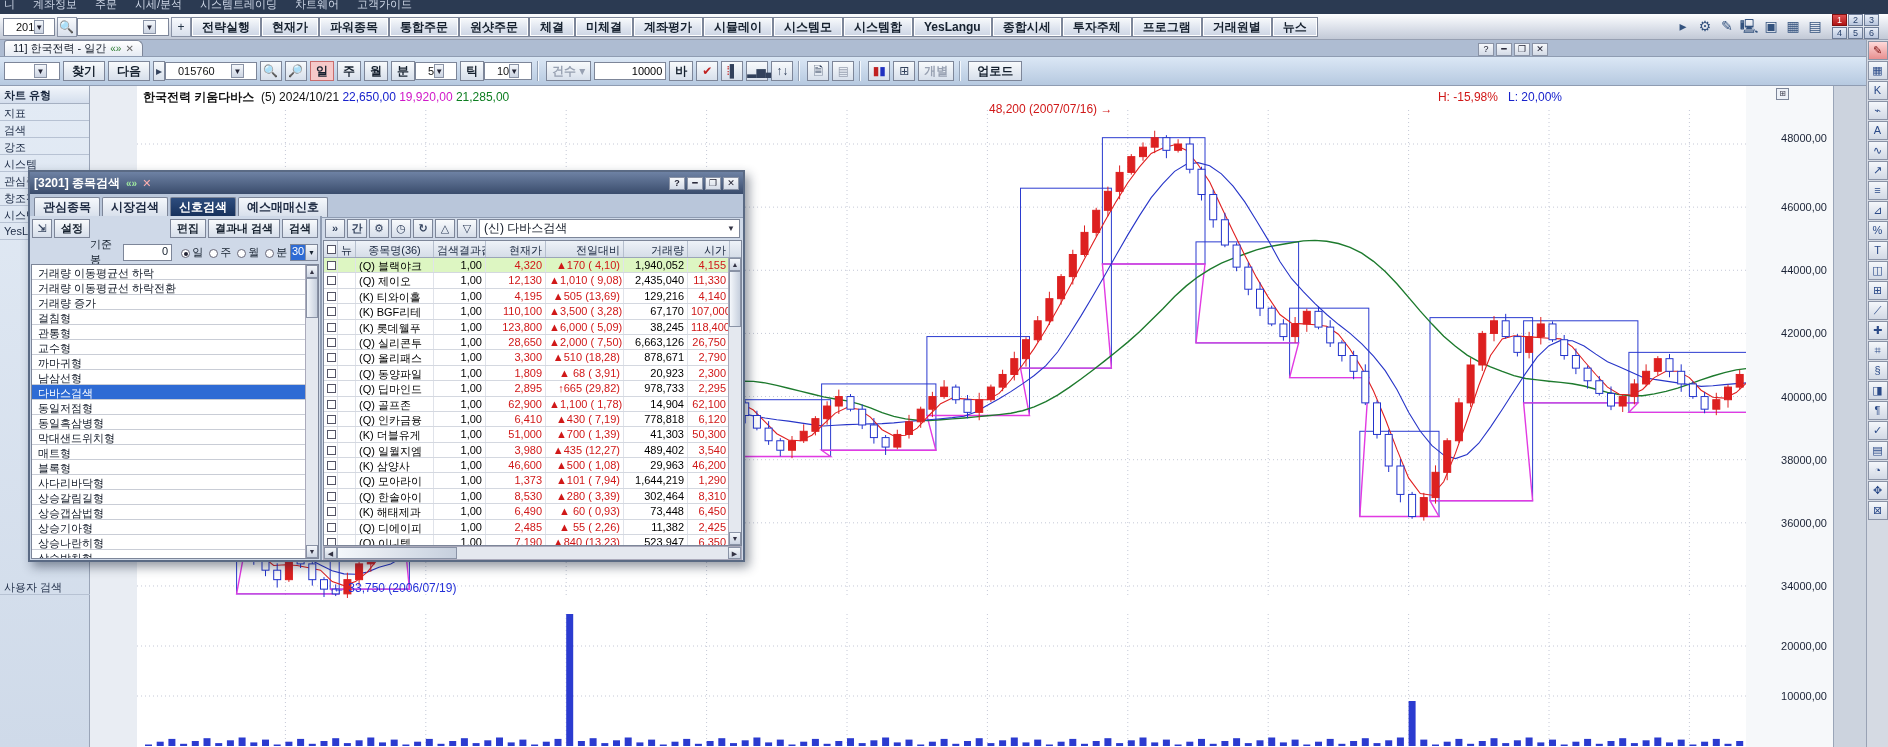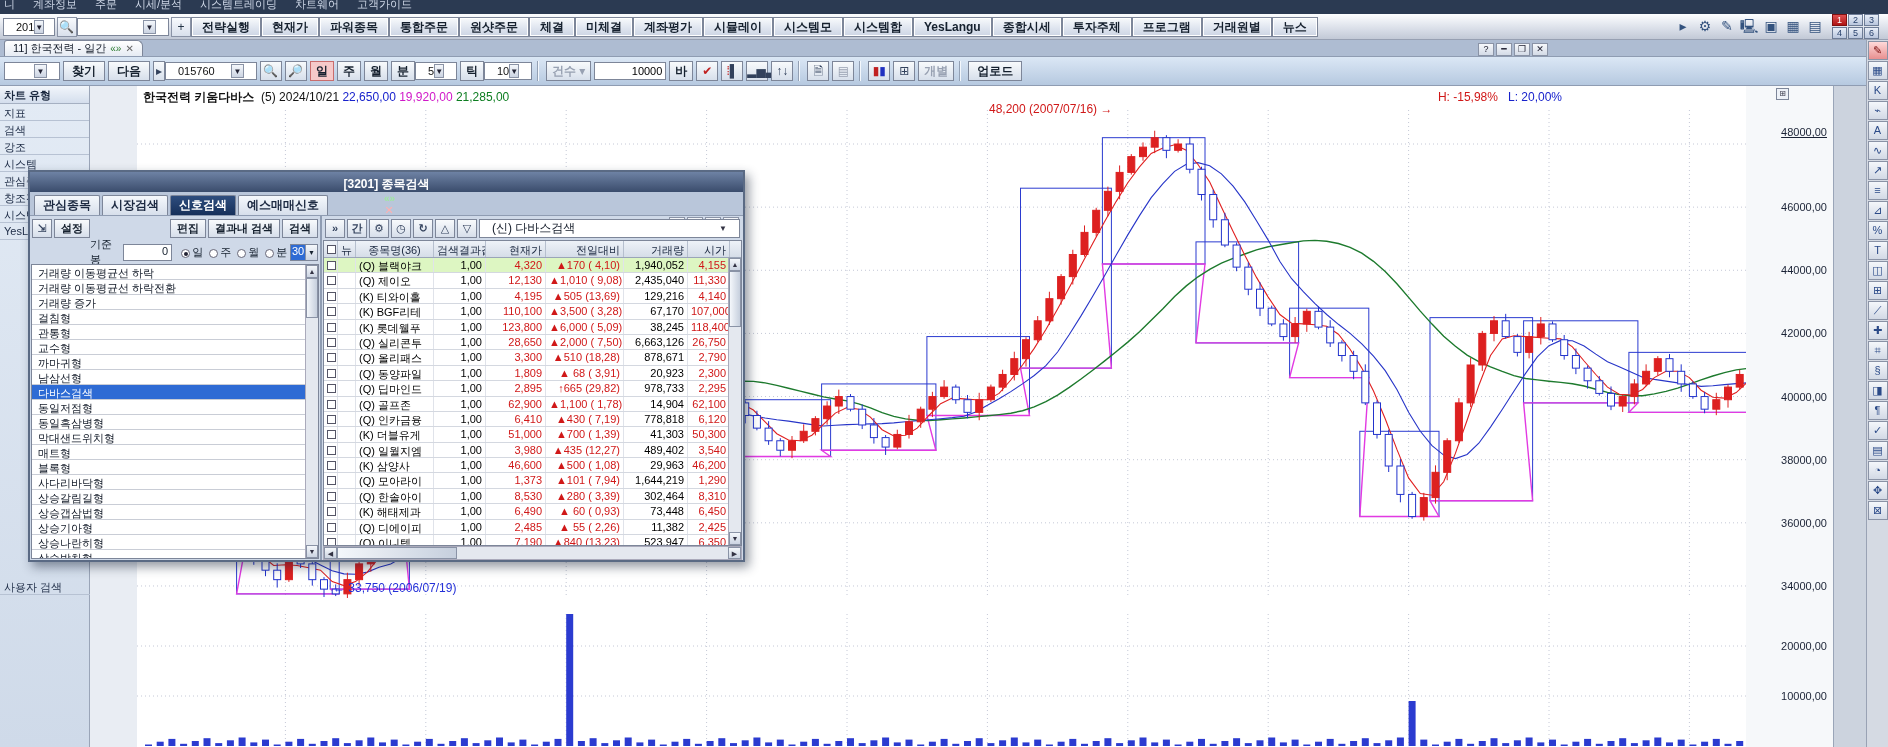--- a/index.html
+++ b/index.html
@@ -98,21 +98,21 @@
   #rtools { position:absolute; left:1866px; top:-46px; width:22px; height:707px; background:#d5dae3;
             border-left:1px solid #99a2b4; }
   .rt { width:20px; height:19px; margin:1px auto 0; background:linear-gradient(#f4f7fb,#d2d9e5);
         border:1px solid #8a93a6; font-size:11px; text-align:center; line-height:17px; color:#2b4a88; }
   .rt.first { background:linear-gradient(#ffd9d9,#e89090); color:#7c1010; }
 
   
   #popup { position:absolute; left:28px; top:170px; width:717px; height:392px;
            background:#cfd9e8; border:2px solid #5a6a84; box-shadow:4px 5px 10px rgba(20,30,50,.45); z-index:10; }
   #p-title { height:20px; background:linear-gradient(#6e82a4,#3a4c6c); color:#fff; font-size:12px;
-             font-weight:bold; display:flex; align-items:center; padding:4px 4px;flex-direction:column; }
+             font-weight:bold; display:flex; align-items:center; padding:11px 4px; }
   #p-title .nav { color:#9fe89f; margin-left:6px; font-size:10px; }
   #p-title .tx { margin-left:5px; color:#ffb0b0; font-size:11px; }
   #p-ctl { margin-left:auto; display:flex; gap:2px; }
   #p-tabs { height:24px; background:#b9c6da; display:flex; align-items:flex-end; padding-left:2px; border-bottom:1px solid #8f9cb2; }
   .p-tab { height:20px; margin-left:2px; padding:0 8px; font-size:12px; font-weight:bold;
            background:linear-gradient(#f5f8fc,#d7dfeb); border:1px solid #7d8699; border-bottom:none;
            color:#1b2840; line-height:19px; border-radius:2px 2px 0 0; }
   .p-tab.active { background:linear-gradient(#2e4d7e,#16305a); color:#fff; }
   #p-body { position:absolute; left:0; top:44px; width:713px; height:344px; display:flex; }
 
@@ -137,21 +137,21 @@
   #pat-sb { position:absolute; right:0; top:0; width:13px; height:100%; background:#e4e8ef; border-left:1px solid #aab; }
   .sb-a { height:13px; background:linear-gradient(#f4f7fb,#ccd4e2); border:1px solid #8a93a6; font-size:7px;
           text-align:center; line-height:11px; color:#334; }
   .sb-t { background:linear-gradient(90deg,#f4f7fb,#c6cfdd); border:1px solid #8a93a6; }
 
   #p-right { flex:1; height:344px; display:flex; flex-direction:column; }
   #p-rtool { height:24px; display:flex; align-items:center; gap:2px; padding:0 3px; }
   .pt-ic { width:20px; height:19px; background:linear-gradient(#f8fafc,#d7dfeb); border:1px solid #7d8699;
            font-size:11px; text-align:center; line-height:17px; color:#32415c; font-weight:bold; }
   #sig-combo { flex:1; height:19px; background:#fff; border:1px solid #7d8699; font-size:12px;
-               display:flex; align-items:center; padding:0 12px; color:#101826; }
+               display:flex; align-items:center; padding:0 4px; color:#101826; }
   #sig-combo .arr { margin-left:auto; font-size:8px; color:#334; }
   #p-table { flex:1; background:#fff; border:1px solid #7d8699; margin:0 1px; position:relative; overflow:hidden; }
   .trow { display:flex; height:15.4px; border-bottom:1px solid #d4d8e0; font-size:11px; }
   .trow.hdr { background:linear-gradient(#eef2f8,#d6dde8); border-bottom:1px solid #9aa5b8; color:#1b2840; height:17px; }
   .tc { overflow:hidden; white-space:nowrap; padding:1px 3px 0; border-right:1px solid #e0e3ea; }
   .hdr .tc { border-right:1px solid #b6bfce; text-align:center; padding-top:2px; }
   .tc.c0{width:14px;} .tc.c1{width:18px;} .tc.c2{width:78px;} .tc.c3{width:52px; text-align:right;}
   .tc.c4{width:60px; text-align:right;} .tc.c5{width:78px; text-align:right;}
   .tc.c6{width:64px; text-align:right;} .tc.c7{width:42px; text-align:right;}
   .trow.hl { background:#ddf6c2; }
@@ -794,21 +794,21 @@
       <div id="hl-label">
         <span class="c-red">H: -15,98%</span>&nbsp;&nbsp;
         <span class="c-blue">L: 20,00%</span>
       </div>
       <div id="annot-high">48,200 (2007/07/16) →</div>
       <div id="annot-low">← 33,750 (2006/07/19)</div>
       <div id="pane-max">⊞</div>
     </div>
 
     <div id="axis">
-        <div class="al" style="top: 40px; text-decoration: underline;">48000,00</div>
+        <div class="al" style="top: 46px;">48000,00</div>
         <div class="al" style="top: 115.14px;">46000,00</div>
         <div class="al" style="top: 178.28px;">44000,00</div>
         <div class="al" style="top: 241.42px;">42000,00</div>
         <div class="al" style="top: 304.56px;">40000,00</div>
         <div class="al" style="top: 367.7px;">38000,00</div>
         <div class="al" style="top: 430.84px;">36000,00</div>
         <div class="al" style="top: 493.98px;">34000,00</div>
         <div class="al" style="top: 554px;">20000,00</div>
         <div class="al" style="top: 604px;">10000,00</div>
       </div>

